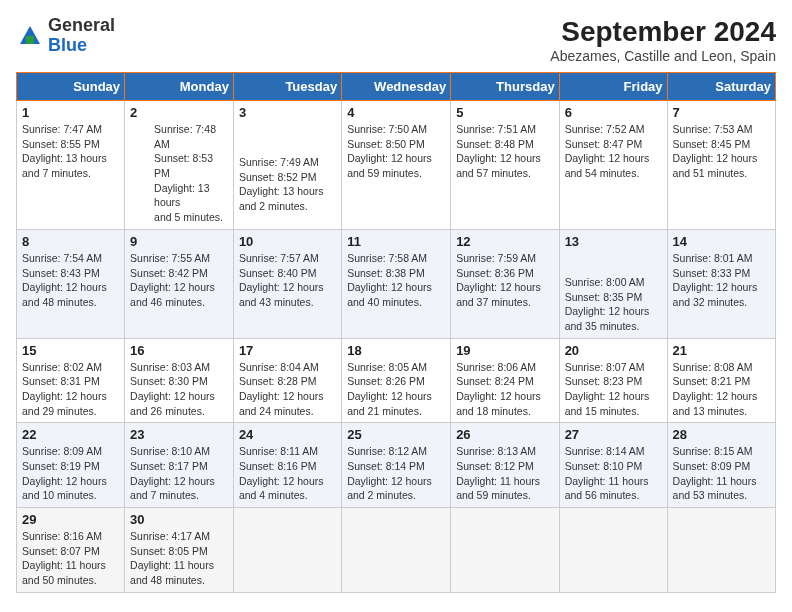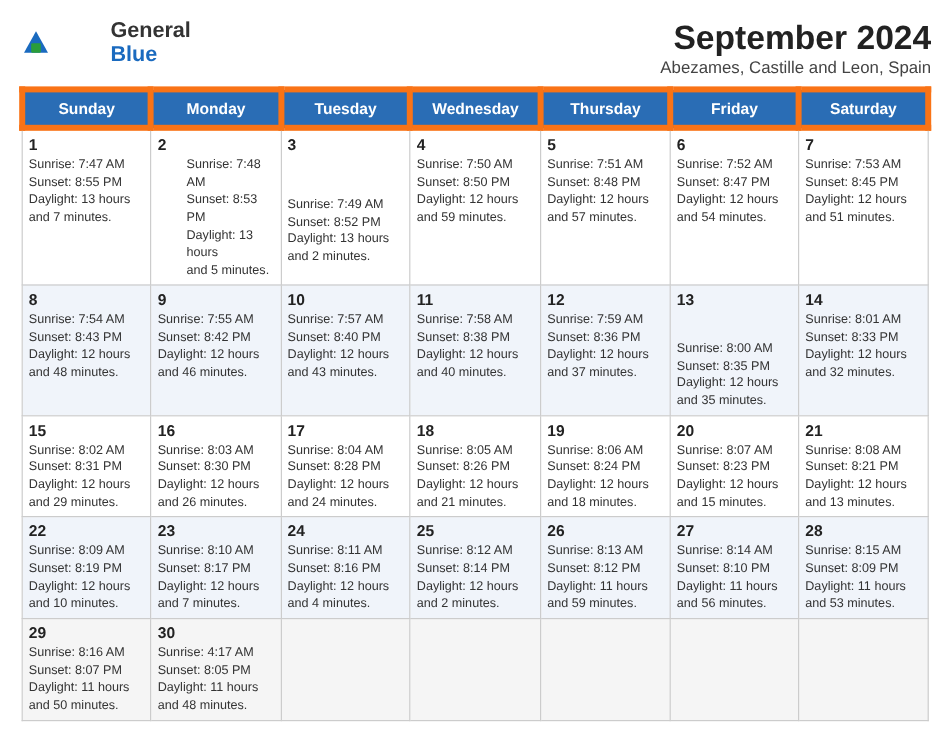--- a/index.html
+++ b/index.html
@@ -18,21 +18,20 @@
     }
     .logo {
       display: flex;
       align-items: center;
       gap: 4px;
     }
     .logo-text {
       font-size: 18px;
       font-weight: bold;
       line-height: 1.1;
-      margin-left: 44px;
     }
     .logo-general { color: #333; }
     .logo-blue { color: #1a6abf; }
     .logo-icon {
       width: 28px;
       height: 28px;
     }
     .title-block {
       text-align: right;
     }
@@ -47,24 +46,24 @@
     }
     .calendar {
       width: 100%;
       border-collapse: collapse;
       font-size: 11px;
     }
     .calendar th {
       background: #2a6db5;
       color: #fff;
       padding: 6px 4px;
-      text-align: center;
+      text-align: right;
       font-size: 13px;
       font-weight: bold;
-      border: 5px solid #f97316;
+      border: 1px solid #f97316;
     }
     .calendar td {
       border: 1px solid #ccc;
       vertical-align: top;
       padding: 4px 5px;
       width: 110px;
       min-height: 80px;
       background: #fff;
     }
     .calendar tr:last-child td {

